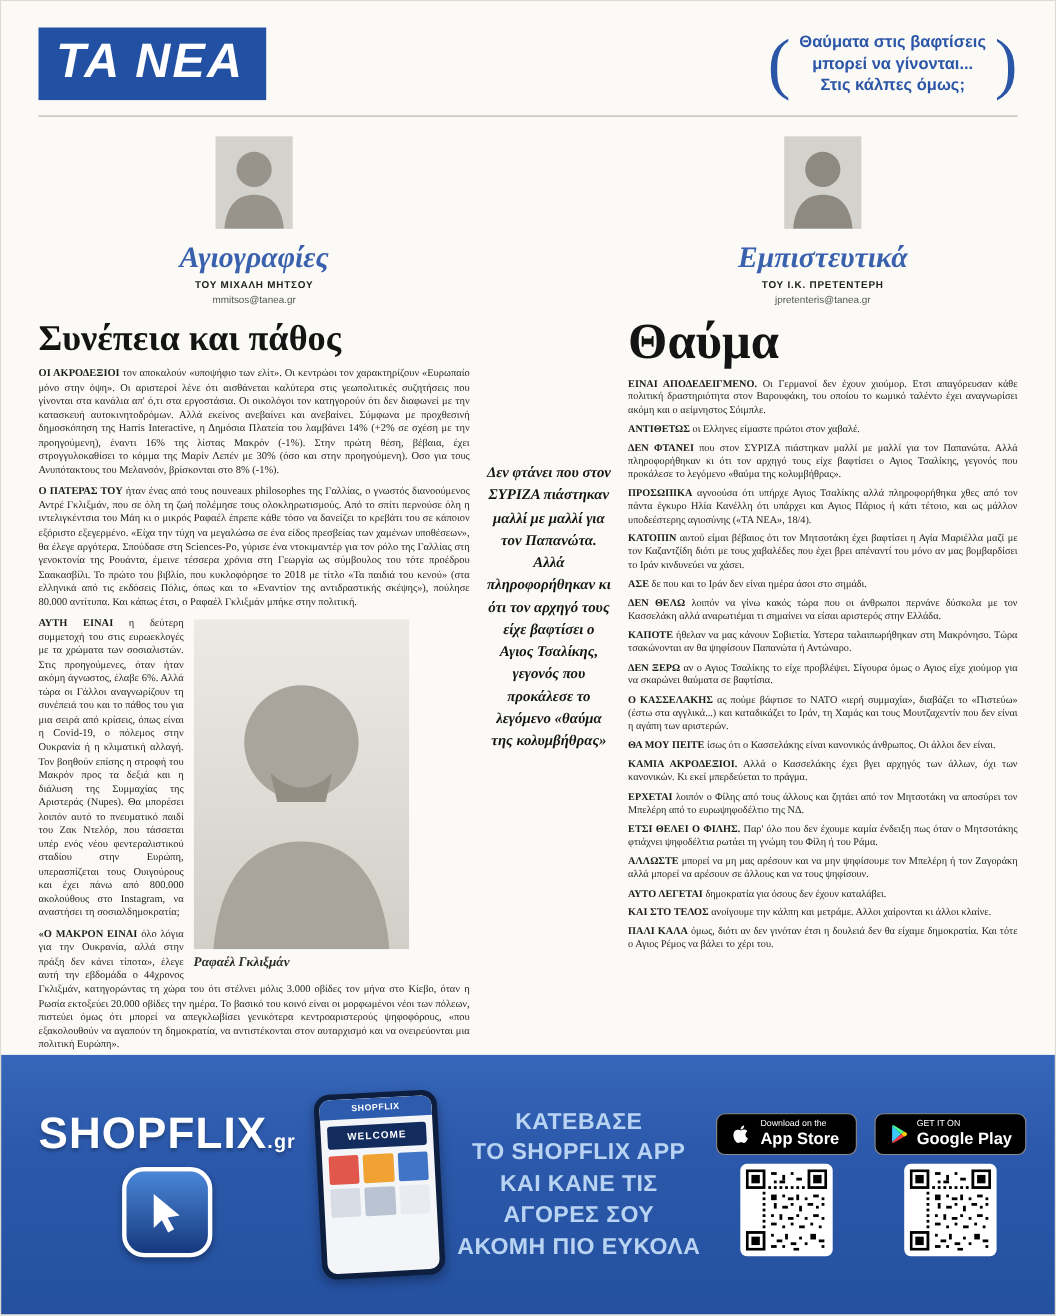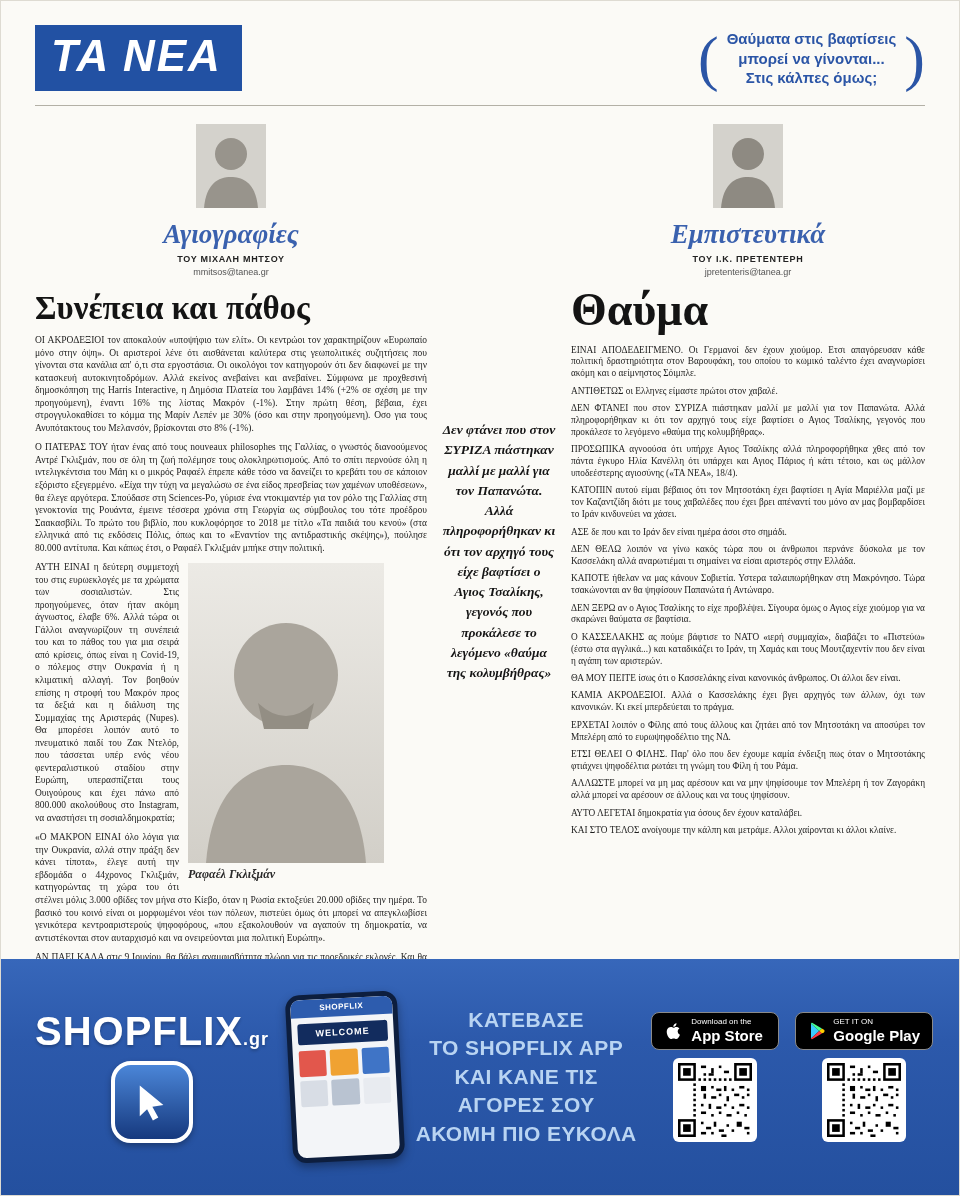--- a/index.html
+++ b/index.html
@@ -33,24 +33,24 @@
   .author-meta { text-align:center; }
   .section-title { font:italic 700 27px/1.05 "Liberation Serif", serif; color:#3a61ae; }
   .byline { font:700 9px/1.5 "Liberation Sans", sans-serif; letter-spacing:.7px; color:#222; margin-top:5px; }
   .email  { font:400 9px/1.3 "Liberation Sans", sans-serif; color:#555; }
 
   .headline-left  { font:700 33px/1.05 "Liberation Serif", serif; color:#141414; margin:12px 0 9px; }
   .headline-right { font:700 46px/1    "Liberation Serif", serif; color:#141414; margin:8px 0 12px; }
 
   .body p { font:400 9.5px/1.32 "Liberation Serif", serif; text-align:justify; margin-bottom:7px; color:#1d1d1d; }
   .article.right .body p { font-size:9.3px; line-height:1.28; margin-bottom:5.5px; }
-  .body b.lead { font-weight:400;margin-top:12px; }
+  .body b.lead { font-weight:700;margin-top:12px; }
   .body::after { content:""; display:block; clear:both; }
 
-  .photo-fig { float:right; width:235px; margin:2px 4px 3px 9px; }
+  .photo-fig { float:right; width:235px; margin:2px 16px 3px 9px; }
   .photo-fig .big-photo { width:196px; height:300px; display:block; }
   .photo-fig figcaption { font:italic 700 12px/1.25 "Liberation Serif", serif; color:#2a2a2a; margin-top:4px; }
 
   .pull-quote { font:italic 700 13.5px/1.5 "Liberation Serif", serif; text-align:center; color:#151515; }
 
   
   .ad {
     position:absolute; left:0; right:0; bottom:0; height:236px;
     background:linear-gradient(180deg,#3767ba 0%, #2c59ab 35%, #24509f 100%);
     display:flex; align-items:center; gap:12px; padding:0 26px;
@@ -255,20 +255,21 @@
         <p><b class="lead">ΚΑΠΟΤΕ</b> <span>ήθελαν να μας κάνουν Σοβιετία. Υστερα ταλαιπωρήθηκαν στη Μακρόνησο. Τώρα τσακώνονται αν θα ψηφίσουν Παπανώτα ή Αντώναρο.</span></p>
         <p><b class="lead">ΔΕΝ ΞΕΡΩ</b> <span>αν ο Αγιος Τσαλίκης το είχε προβλέψει. Σίγουρα όμως ο Αγιος είχε χιούμορ για να σκαρώνει θαύματα σε βαφτίσια.</span></p>
         <p><b class="lead">Ο ΚΑΣΣΕΛΑΚΗΣ</b> <span>ας πούμε βάφτισε το ΝΑΤΟ «ιερή συμμαχία», διαβάζει το «Πιστεύω» (έστω στα αγγλικά...) και καταδικάζει το Ιράν, τη Χαμάς και τους Μουτζαχεντίν που δεν είναι η αγάπη των αριστερών.</span></p>
         <p><b class="lead">ΘΑ ΜΟΥ ΠΕΙΤΕ</b> <span>ίσως ότι ο Κασσελάκης είναι κανονικός άνθρωπος. Οι άλλοι δεν είναι.</span></p>
         <p><b class="lead">ΚΑΜΙΑ ΑΚΡΟΔΕΞΙΟΙ.</b> <span>Αλλά ο Κασσελάκης έχει βγει αρχηγός των άλλων, όχι των κανονικών. Κι εκεί μπερδεύεται το πράγμα.</span></p>
         <p><b class="lead">ΕΡΧΕΤΑΙ</b> <span>λοιπόν ο Φίλης από τους άλλους και ζητάει από τον Μητσοτάκη να αποσύρει τον Μπελέρη από το ευρωψηφοδέλτιο της ΝΔ.</span></p>
         <p><b class="lead">ΕΤΣΙ ΘΕΛΕΙ Ο ΦΙΛΗΣ.</b> <span>Παρ' όλο που δεν έχουμε καμία ένδειξη πως όταν ο Μητσοτάκης φτιάχνει ψηφοδέλτια ρωτάει τη γνώμη του Φίλη ή του Ράμα.</span></p>
         <p><b class="lead">ΑΛΛΩΣΤΕ</b> <span>μπορεί να μη μας αρέσουν και να μην ψηφίσουμε τον Μπελέρη ή τον Ζαγοράκη αλλά μπορεί να αρέσουν σε άλλους και να τους ψηφίσουν.</span></p>
         <p><b class="lead">ΑΥΤΟ ΛΕΓΕΤΑΙ</b> <span>δημοκρατία για όσους δεν έχουν καταλάβει.</span></p>
         <p><b class="lead">ΚΑΙ ΣΤΟ ΤΕΛΟΣ</b> <span>ανοίγουμε την κάλπη και μετράμε. Αλλοι χαίρονται κι άλλοι κλαίνε.</span></p>
+        <p><b class="lead">ΠΑΛΙ ΚΑΛΑ</b> <span>όμως, διότι αν δεν γινόταν έτσι η δουλειά δεν θα είχαμε δημοκρατία. Και τότε ο Αγιος Ρέμος να βάλει το χέρι του.</span></p>
       </div>
     </section>
   </main>
 
   <footer class="ad">
     <div class="brand-block">
       <div class="brand"><span>SHOPFLIX</span><span class="suffix">.gr</span></div>
       <div class="cursor-tile">
         <svg viewBox="0 0 24 24" width="42" height="42" aria-hidden="true">
           <path fill="#fff" d="M5 2.5l13.5 11.2-6.3 1 3.4 6.2-3.1 1.6-3.3-6.3-4.2 4z"></path>

